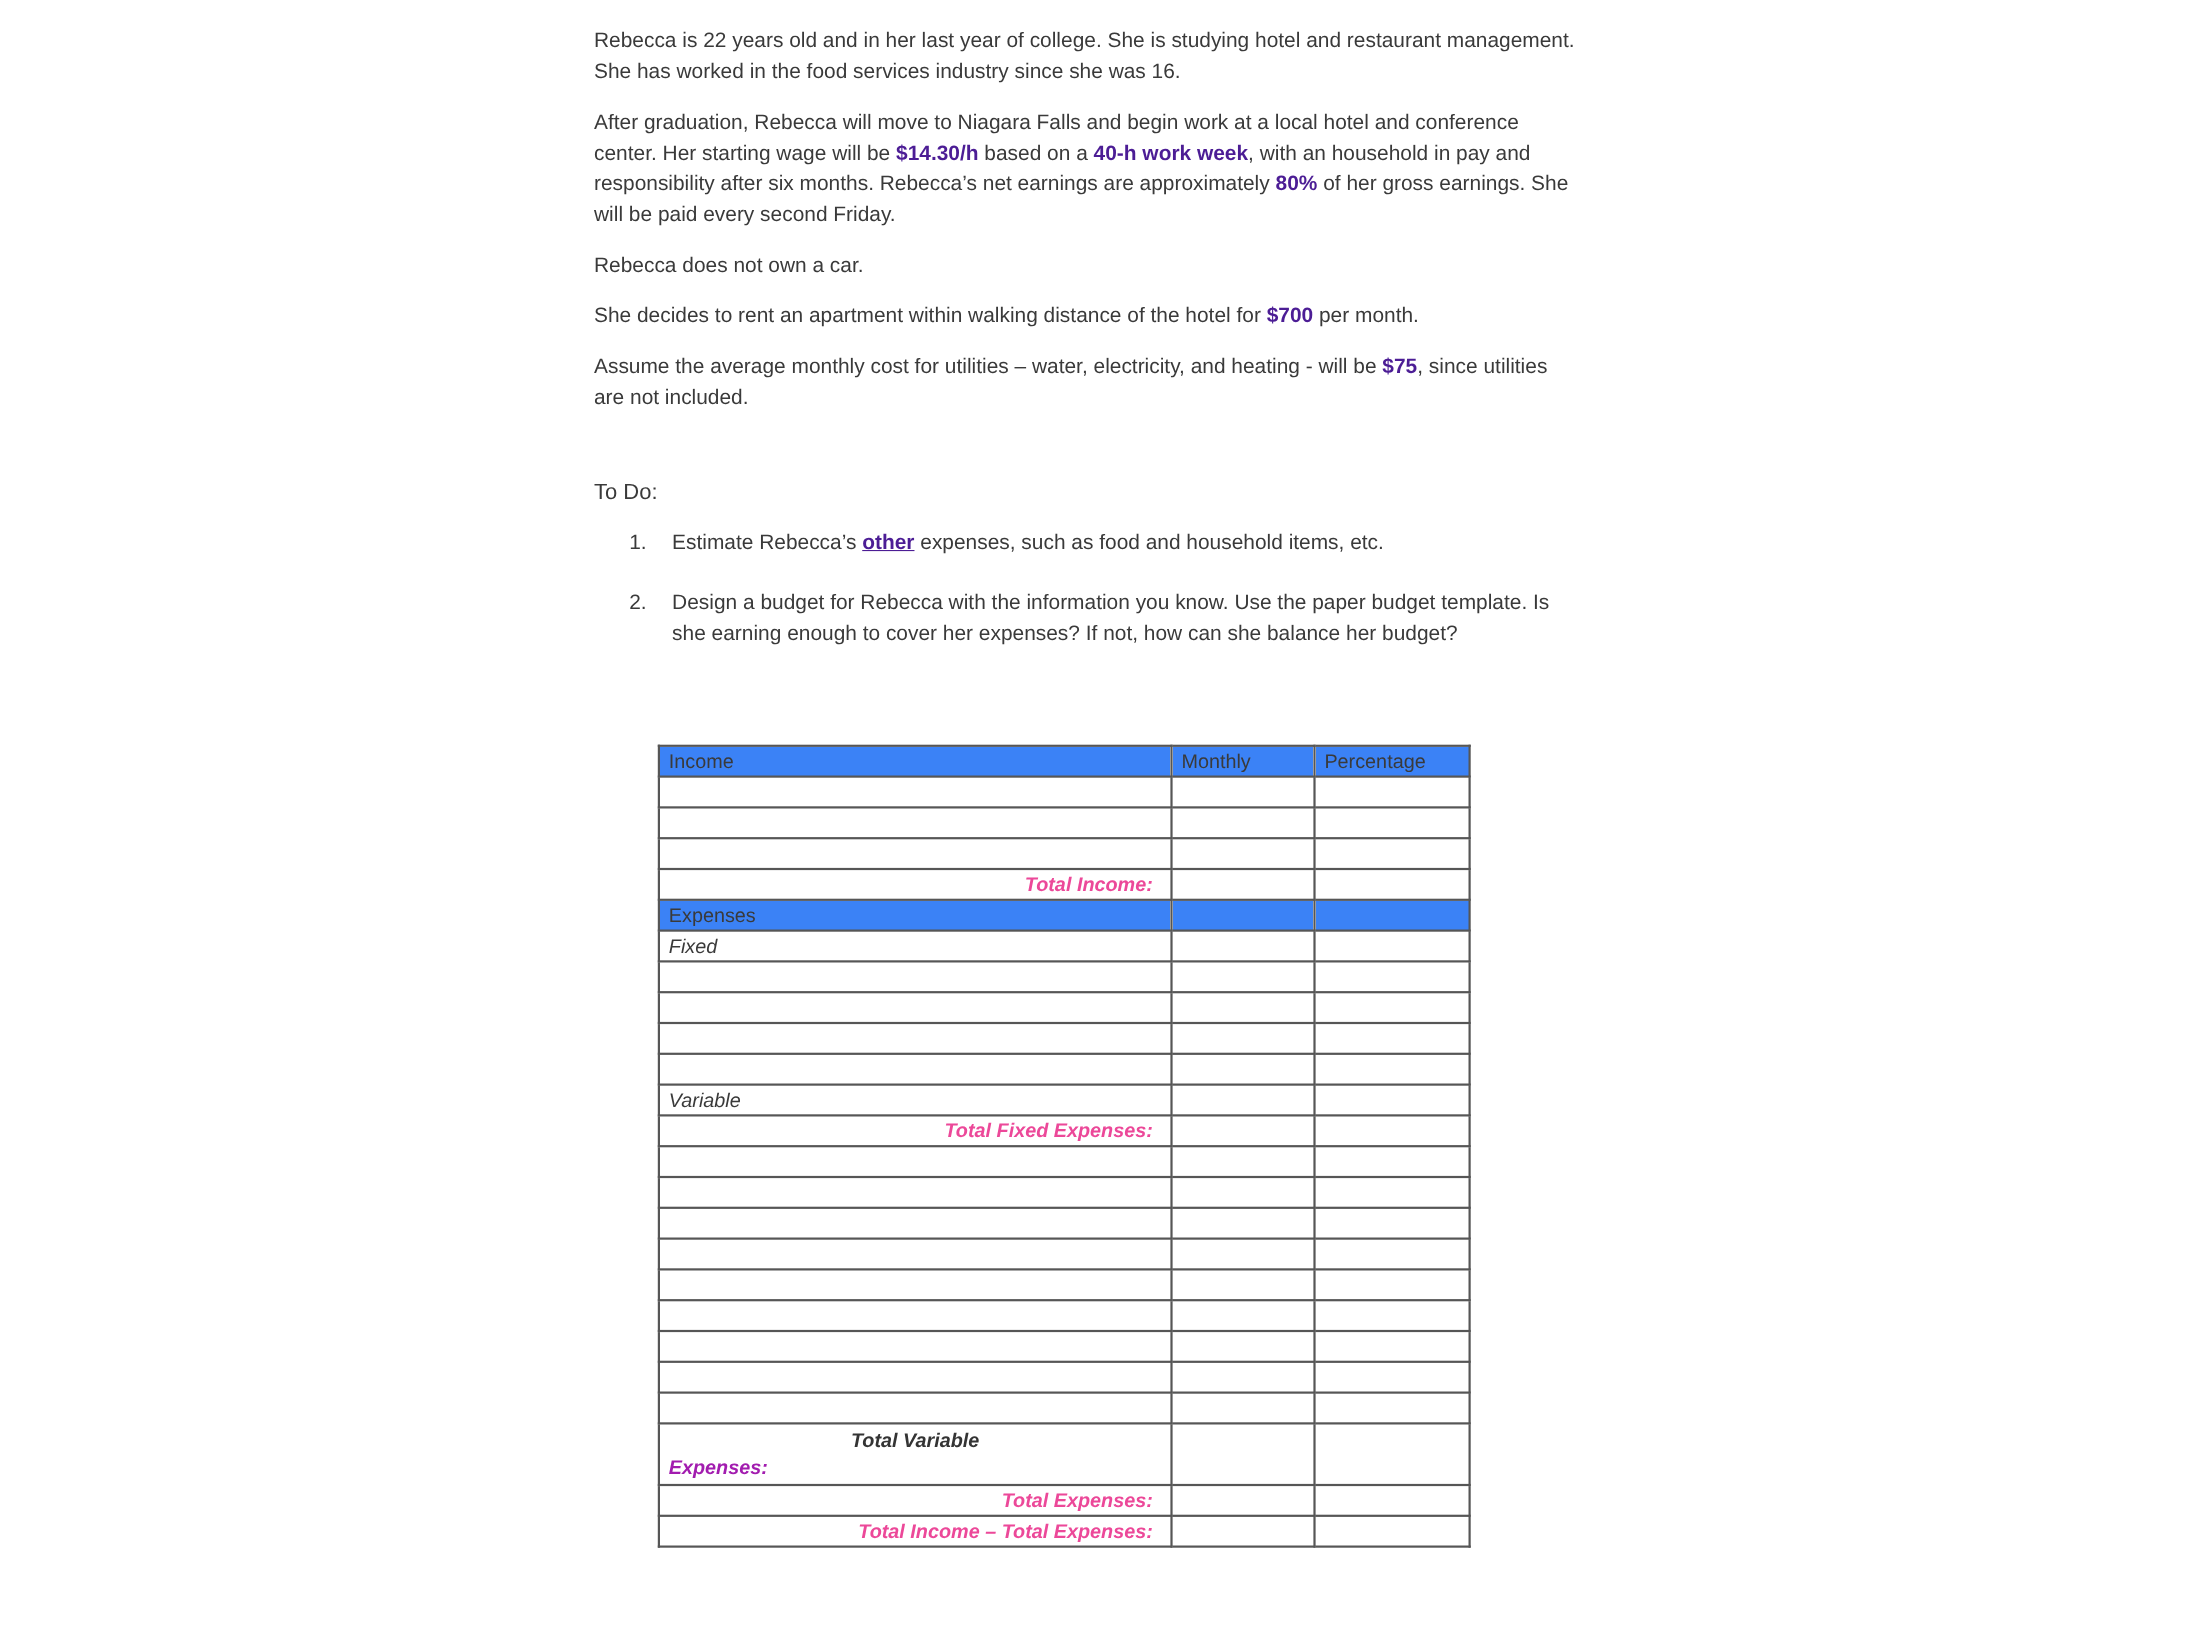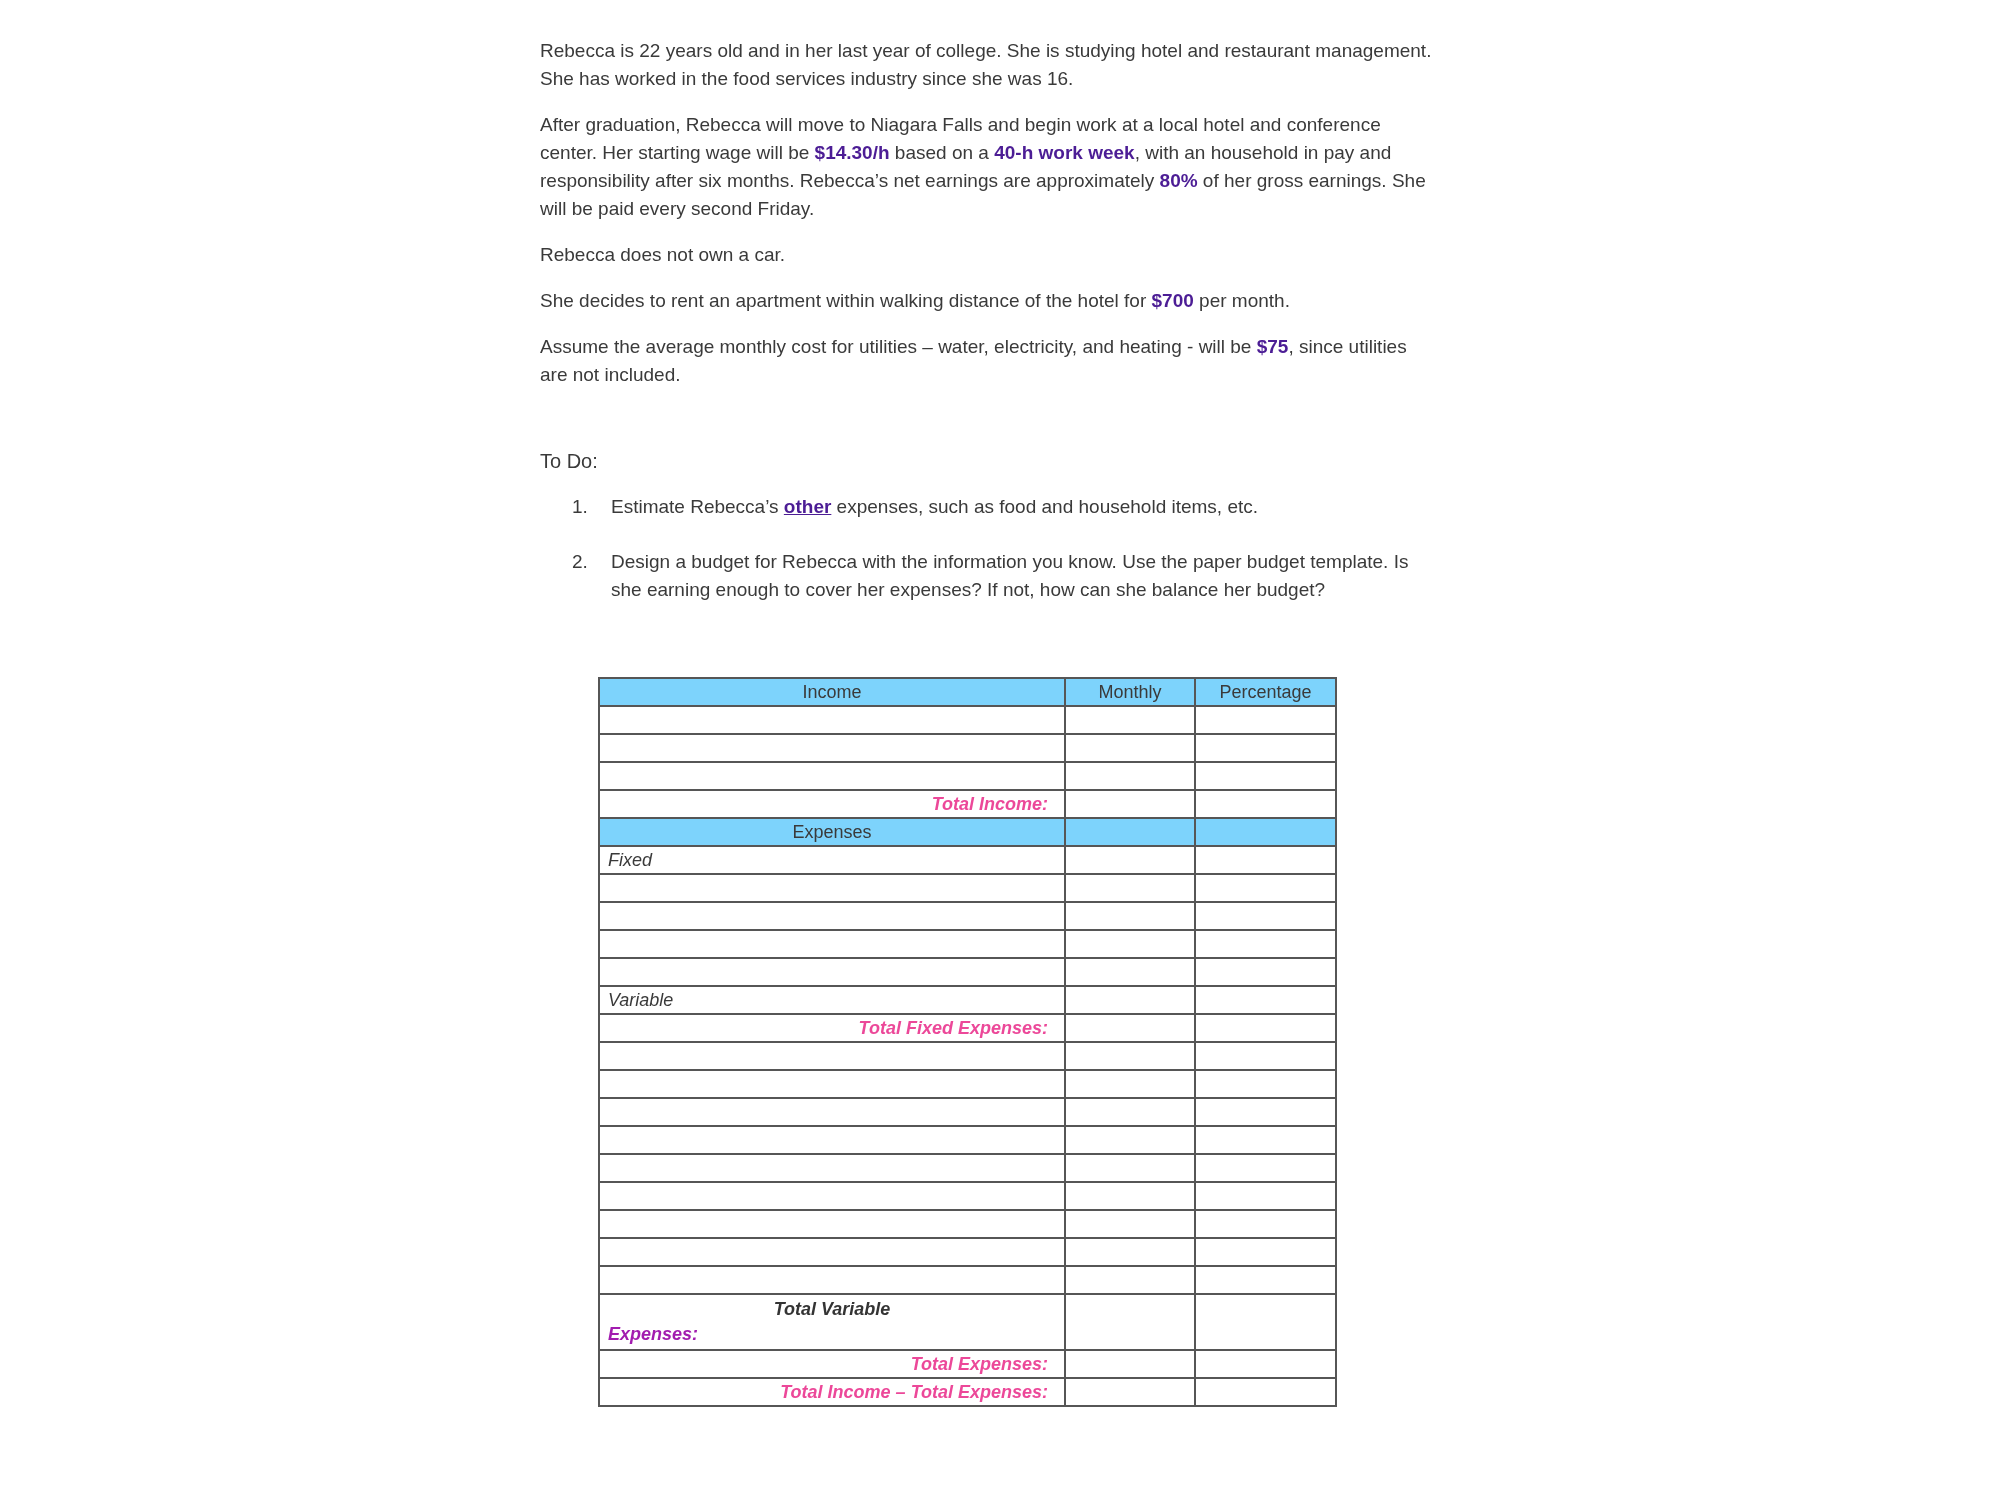--- a/index.html
+++ b/index.html
@@ -13,21 +13,21 @@
   }
   .content{
     position:absolute;
     left:540px;
     top:24px;
     width:940px;
   }
   .para{
     font-size:19px;
     line-height:28px;
-    margin:13px 0 18px 0;
+    margin:0 0 18px 0;
   }
   .line{white-space:nowrap;}
   .seg-b{font-weight:bold;color:#4c1d95;}
   .seg-u{text-decoration:underline;}
   .todo-heading{
     margin-top:58px;
     margin-bottom:18px;
     font-size:20px;
     line-height:28px;
   }
@@ -52,21 +52,21 @@
     font-size:18px;
     color:#3a3a3a;
   }
   .budget-table td{
     border:2px solid #565656;
     height:24px;
     padding:1px 8px;
     vertical-align:middle;
     overflow:hidden;
   }
-  .shaded{background:#7dd3fc;text-align:center;}
+  .shaded{background:#3b82f6;}
   .cell-total{
     font-weight:bold;
     font-style:italic;
     text-align:right;
     padding-right:16px !important;
     color:#ec4899;
   }
   .cell-sub{font-style:italic;}
   .row-tall td{height:52px;}
   .tv-line1{

